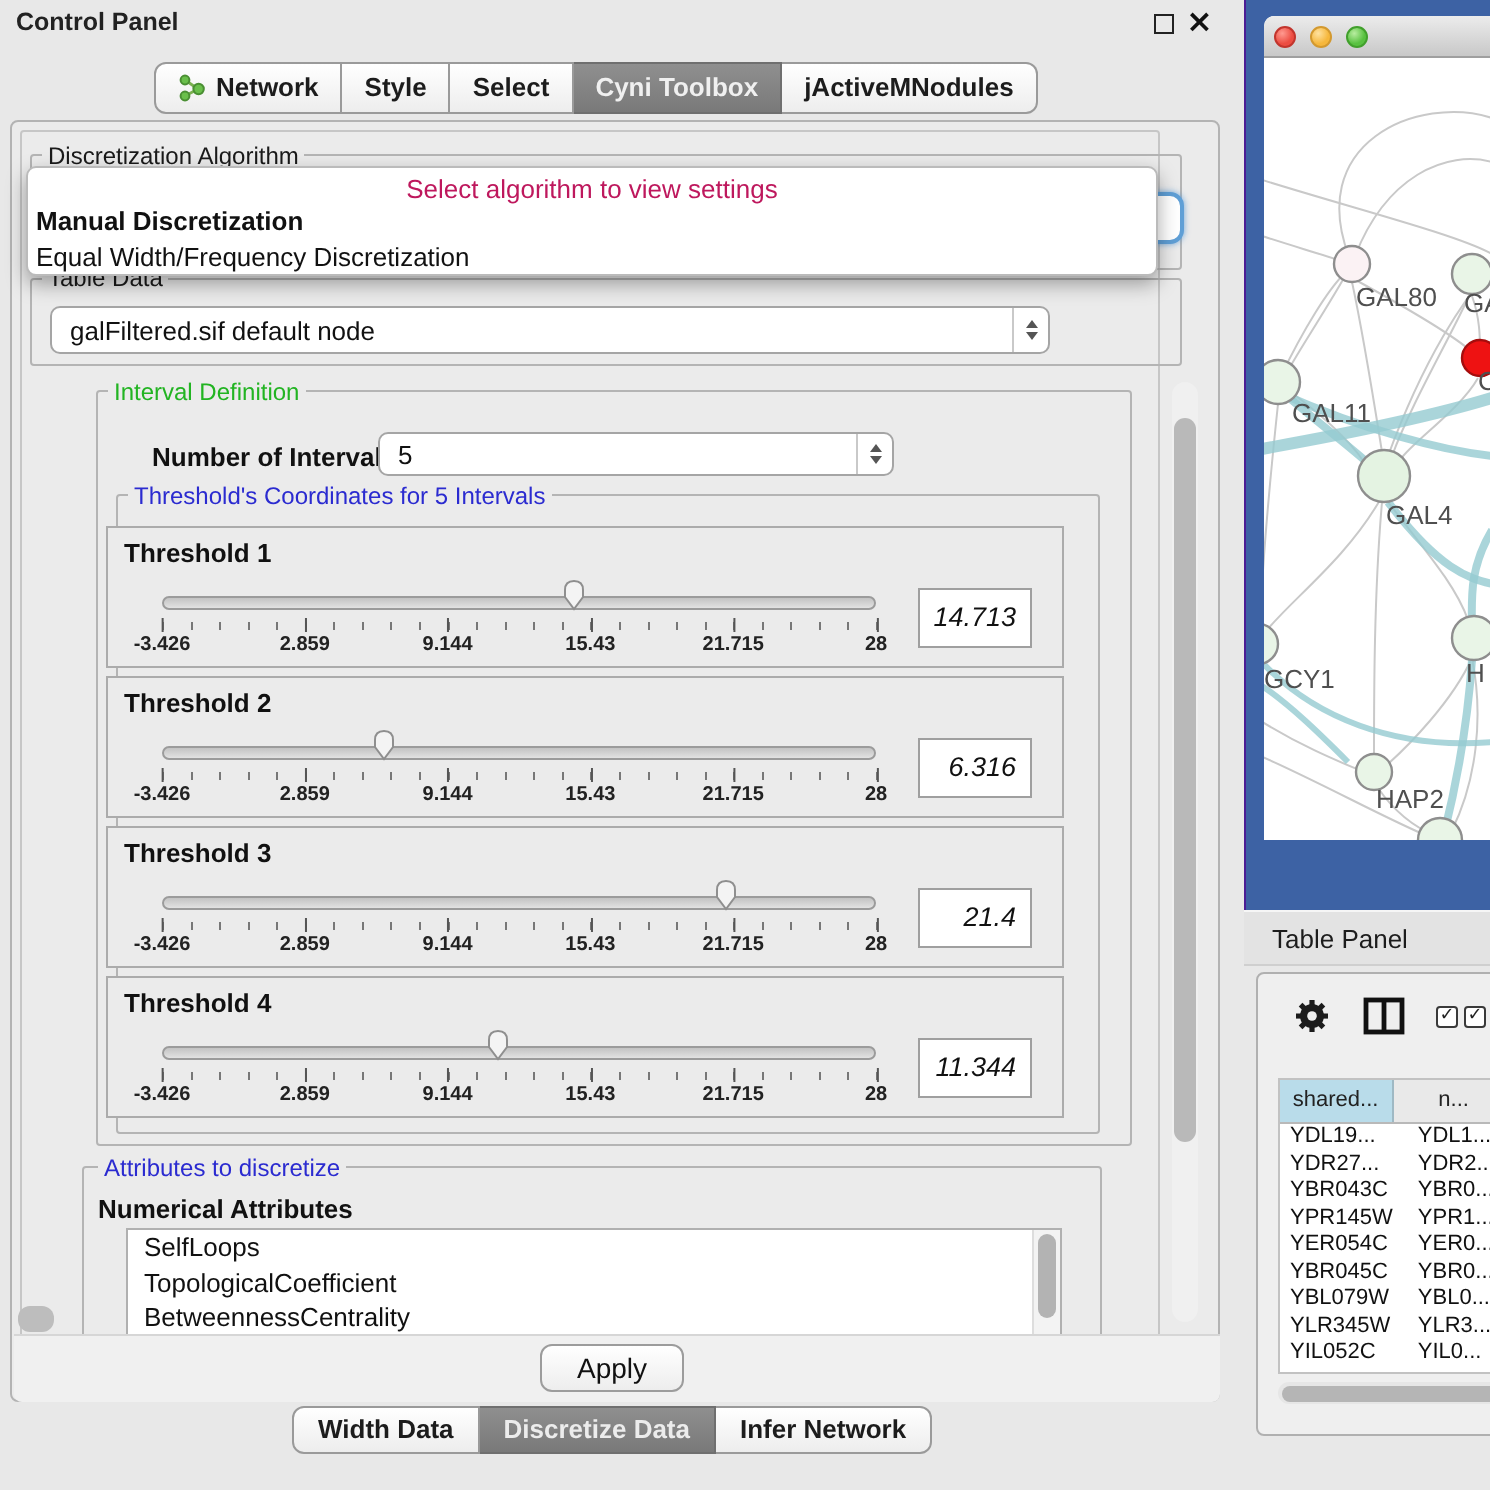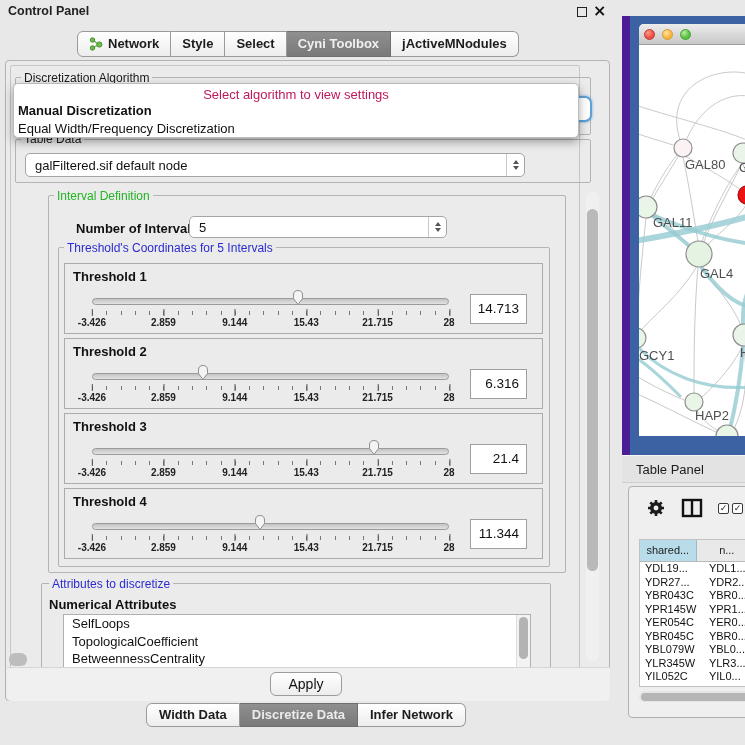--- a/index.html
+++ b/index.html
@@ -49,36 +49,36 @@
   .combo { position:absolute; background:#fff; border:1px solid #a5a5a5; border-radius:5px; font-size:13px; color:#111; }
   .combo .txt { position:absolute; left:9px; top:0; bottom:0; display:flex; align-items:center; }
   .stepper { position:absolute; right:0; top:0; bottom:0; width:18px; border-left:1px solid #c9c9c9;
              display:flex; flex-direction:column; align-items:center; justify-content:center; gap:2px; }
   .tri-up { width:0; height:0; border-left:3.5px solid transparent; border-right:3.5px solid transparent; border-bottom:4.5px solid #555; }
   .tri-dn { width:0; height:0; border-left:3.5px solid transparent; border-right:3.5px solid transparent; border-top:4.5px solid #555; }
 
   .bold-label { position:absolute; font-size:13px; font-weight:bold; color:#111; white-space:nowrap; }
 
   
-  .thr { position:absolute; left:58px; width:479px; height:71px; border:1px solid #ababab; background:#ebebeb; }
+  .thr { position:absolute; left:47px; width:479px; height:71px; border:1px solid #ababab; background:#ebebeb; }
   .thr-label { position:absolute; left:8px; top:5px; font-size:13px; font-weight:bold; color:#111; }
   .slider-wrap { position:absolute; left:27px; top:28px; width:357px; height:38px; }
   .track { position:absolute; left:0; top:6px; width:357px; height:7px; border:1px solid #9b9b9b; border-radius:4px;
            background:linear-gradient(#c3c3c3,#e2e2e2); }
   .minor-ticks { position:absolute; left:0; top:19px; width:358px; height:4px;
                  background:repeating-linear-gradient(to right,#777 0px,#777 1px,transparent 1px,transparent 14.28px); }
   .tick-labels { position:absolute; left:0; top:25px; width:357px; height:12px; }
   .tick-labels span { position:absolute; transform:translateX(-50%); font-size:10px; font-weight:bold; color:#222; white-space:nowrap; }
   .tick-labels span::before { content:''; position:absolute; left:50%; top:-8px; width:1px; height:7px; background:#555; }
   .tick-labels span:nth-child(1){left:0;} .tick-labels span:nth-child(2){left:20%;}
   .tick-labels span:nth-child(3){left:40%;} .tick-labels span:nth-child(4){left:60%;}
   .tick-labels span:nth-child(5){left:80%;} .tick-labels span:nth-child(6){left:100%;}
   .thumb { position:absolute; top:-3px; width:15px; height:17px; transform:translateX(-50%); }
   .value-box { position:absolute; left:405px; top:30px; width:57px; height:30px; background:#fff; border:1px solid #9f9f9f;
-               font-size:13.5px; color:#111; line-height:28px; text-align:right; padding-right:7px; }
+               font-size:13.5px; color:#111; line-height:28px; text-align:right; padding-right:7px;font-style:italic; }
 
   
   .listbox { position:absolute; left:57px; top:553px; width:468px; height:57px; background:#fff; border:1px solid #b0b0b0; overflow:hidden; }
   .listbox .item { font-size:13px; color:#111; line-height:17.5px; padding-left:8px; white-space:nowrap; }
   .list-scroll { position:absolute; right:0; top:0; bottom:0; width:14px; background:#f3f3f3; border-left:1px solid #ddd; }
   .list-scroll .th { position:absolute; left:2px; top:2px; width:9px; height:42px; background:#b3b3b3; border-radius:5px; }
 
   
   .apply-strip { position:absolute; left:1px; top:606px; width:603px; height:34px; background:#f0f0f0; border-top:1px solid #d6d6d6; border-radius:0 0 4px 4px; }
   .apply-btn { position:absolute; left:263px; top:4px; width:72px; height:24px; background:linear-gradient(#ffffff,#ededed);
@@ -86,21 +86,21 @@
 
   
   .bottom-tabs { position:absolute; left:146px; top:703px; height:24px; display:flex; }
   .bseg { height:24px; line-height:22px; padding:0 12px; font-size:13px; font-weight:bold; color:#1c1c1c;
           background:linear-gradient(#ffffff,#ededed); border:1px solid #9a9a9a; border-left:none; white-space:nowrap; }
   .bseg.first { border-left:1px solid #9a9a9a; border-radius:6px 0 0 6px; }
   .bseg.last { border-radius:0 6px 6px 0; }
   .bseg.sel { background:linear-gradient(#8f8f8f,#797979); color:#ececec; border-color:#6f6f6f; }
 
   
-  .net-frame { position:absolute; left:622px; top:0; width:123px; height:455px; background:#3d62a4; border-left:8px solid #4c1d95;margin-top:16px; }
+  .net-frame { position:absolute; left:622px; top:0; width:123px; height:455px; background:#3d62a4; border-left:1px solid #4c1d95; }
   .mac-win { position:absolute; left:9px; top:8px; width:114px; height:412px; background:#fff; border-radius:5px 0 0 0; overflow:hidden; }
   .mac-titlebar { position:absolute; left:0; top:0; width:114px; height:21px;
                   background:linear-gradient(#ececec,#c8c8c8); border-bottom:1px solid #9f9f9f; }
   .tl { position:absolute; top:5px; width:11px; height:11px; border-radius:50%; }
   .tl.red { left:5px; background:radial-gradient(circle at 35% 30%, #ff9a90, #ec4d42 60%); border:1px solid #c2352d; }
   .tl.yellow { left:23px; background:radial-gradient(circle at 35% 30%, #ffe2a0, #f6b73c 60%); border:1px solid #d3992f; }
   .tl.green { left:41px; background:radial-gradient(circle at 35% 30%, #b8eda0, #58c140 60%); border:1px solid #41a02c; }
   .net-canvas { position:absolute; left:0; top:21px; width:114px; height:391px; background:#fff; overflow:hidden; }
   .nodelabel { font-family:"Liberation Sans",sans-serif; font-size:13px; fill:#4f4f4f; }
 

